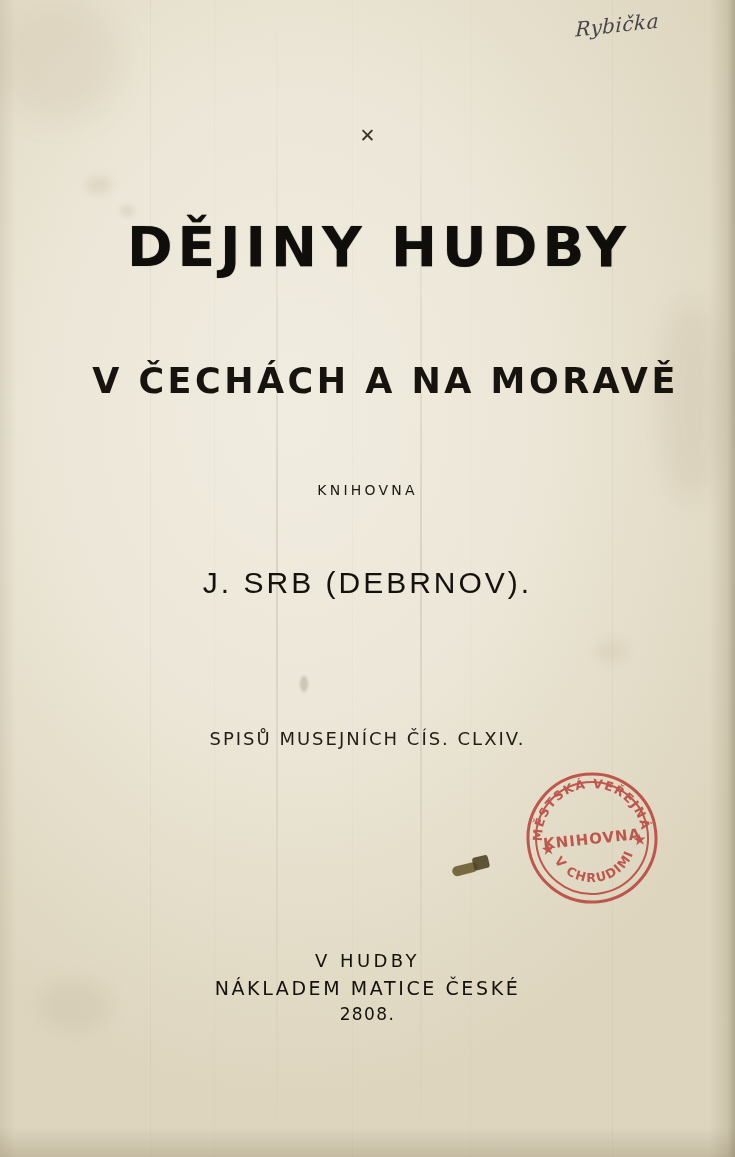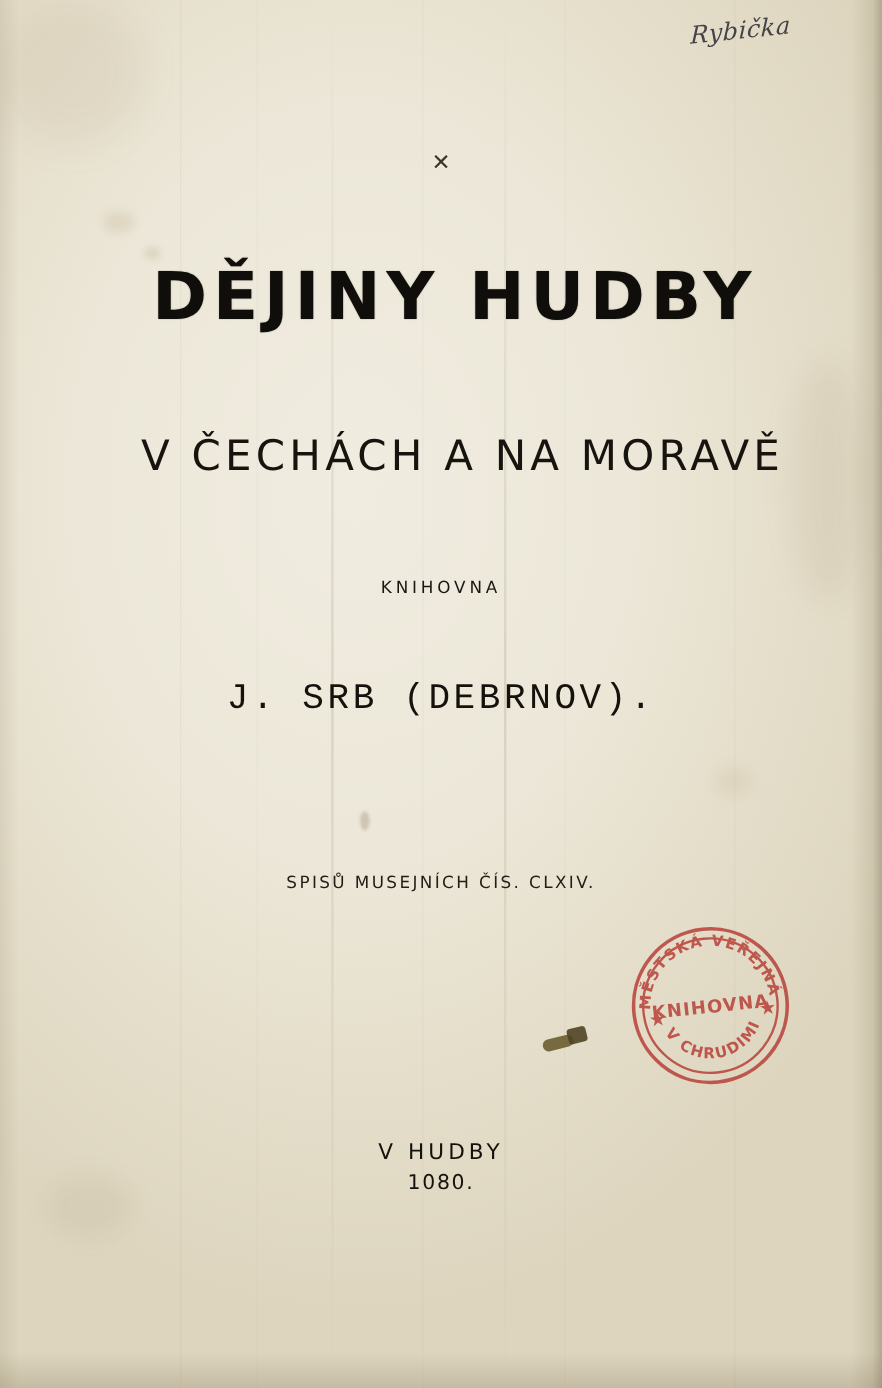--- a/index.html
+++ b/index.html
@@ -85,53 +85,53 @@
     color: #100e0a;
     text-shadow: 0 0 1px rgba(20,18,14,.5);
     padding-left: 23px;
   }
 
   .title-sub {
     position: absolute;
     left: 4px; right: 0;
     top: 332px;
     font-family: "DejaVu Sans", sans-serif;
-    font-weight: 400;
+    font-weight: 700;
     font-size: 35px;
     letter-spacing: 3.5px;
     color: #17140f;
     margin-left: 32px;
   }
 
   .byline-label {
     position: absolute;
     left: 0; right: 0;
     top: 482px;
     font-family: "DejaVu Sans", sans-serif;
     font-size: 14px;
     letter-spacing: 3.2px;
     color: #1b1813;
   }
 
   .author {
     position: absolute;
     left: 0; right: 0;
     top: 566px;
-    font-family: Liberation Mono, monospace;
+    font-family: Liberation Sans, sans-serif;
     font-size: 30px;
     letter-spacing: 3px;
     color: #15120d;
   }
 
   .series {
     position: absolute;
     left: 0; right: 0;
     top: 728px;
     font-family: "DejaVu Sans", sans-serif;
-    font-size: 14px;
+    font-size: 18px;
     letter-spacing: 2px;
     color: #221e17;
   }
 
   .imprint {
     position: absolute;
     left: 0; right: 0;
     top: 950px;
   }
   .imprint .line1 {
@@ -248,21 +248,22 @@
     <h2 class="title-sub">V ČECHÁCH A NA MORAVĚ</h2>
 
     <div class="byline-label">KNIHOVNA</div>
 
     <div class="author">J. SRB (DEBRNOV).</div>
 
     <div class="series">SPISŮ MUSEJNÍCH ČÍS. CLXIV.</div>
 
     <div class="imprint">
       <div class="line1">V HUDBY</div>
-      <div class="line3">1080.</div>
+      <div class="line2">NÁKLADEM MATICE ČESKÉ</div>
+      <div class="line3">2808.</div>
     </div>
 
   </div>
 
   <div class="stamp">
     <svg width="136" height="136" viewBox="0 0 136 136" aria-hidden="true">
       <defs>
         <path id="arcTop" d="M 18,68 A 50,50 0 0 1 118,68"></path>
         <path id="arcBottom" d="M 24,68 A 44,44 0 0 0 112,68"></path>
       </defs>

